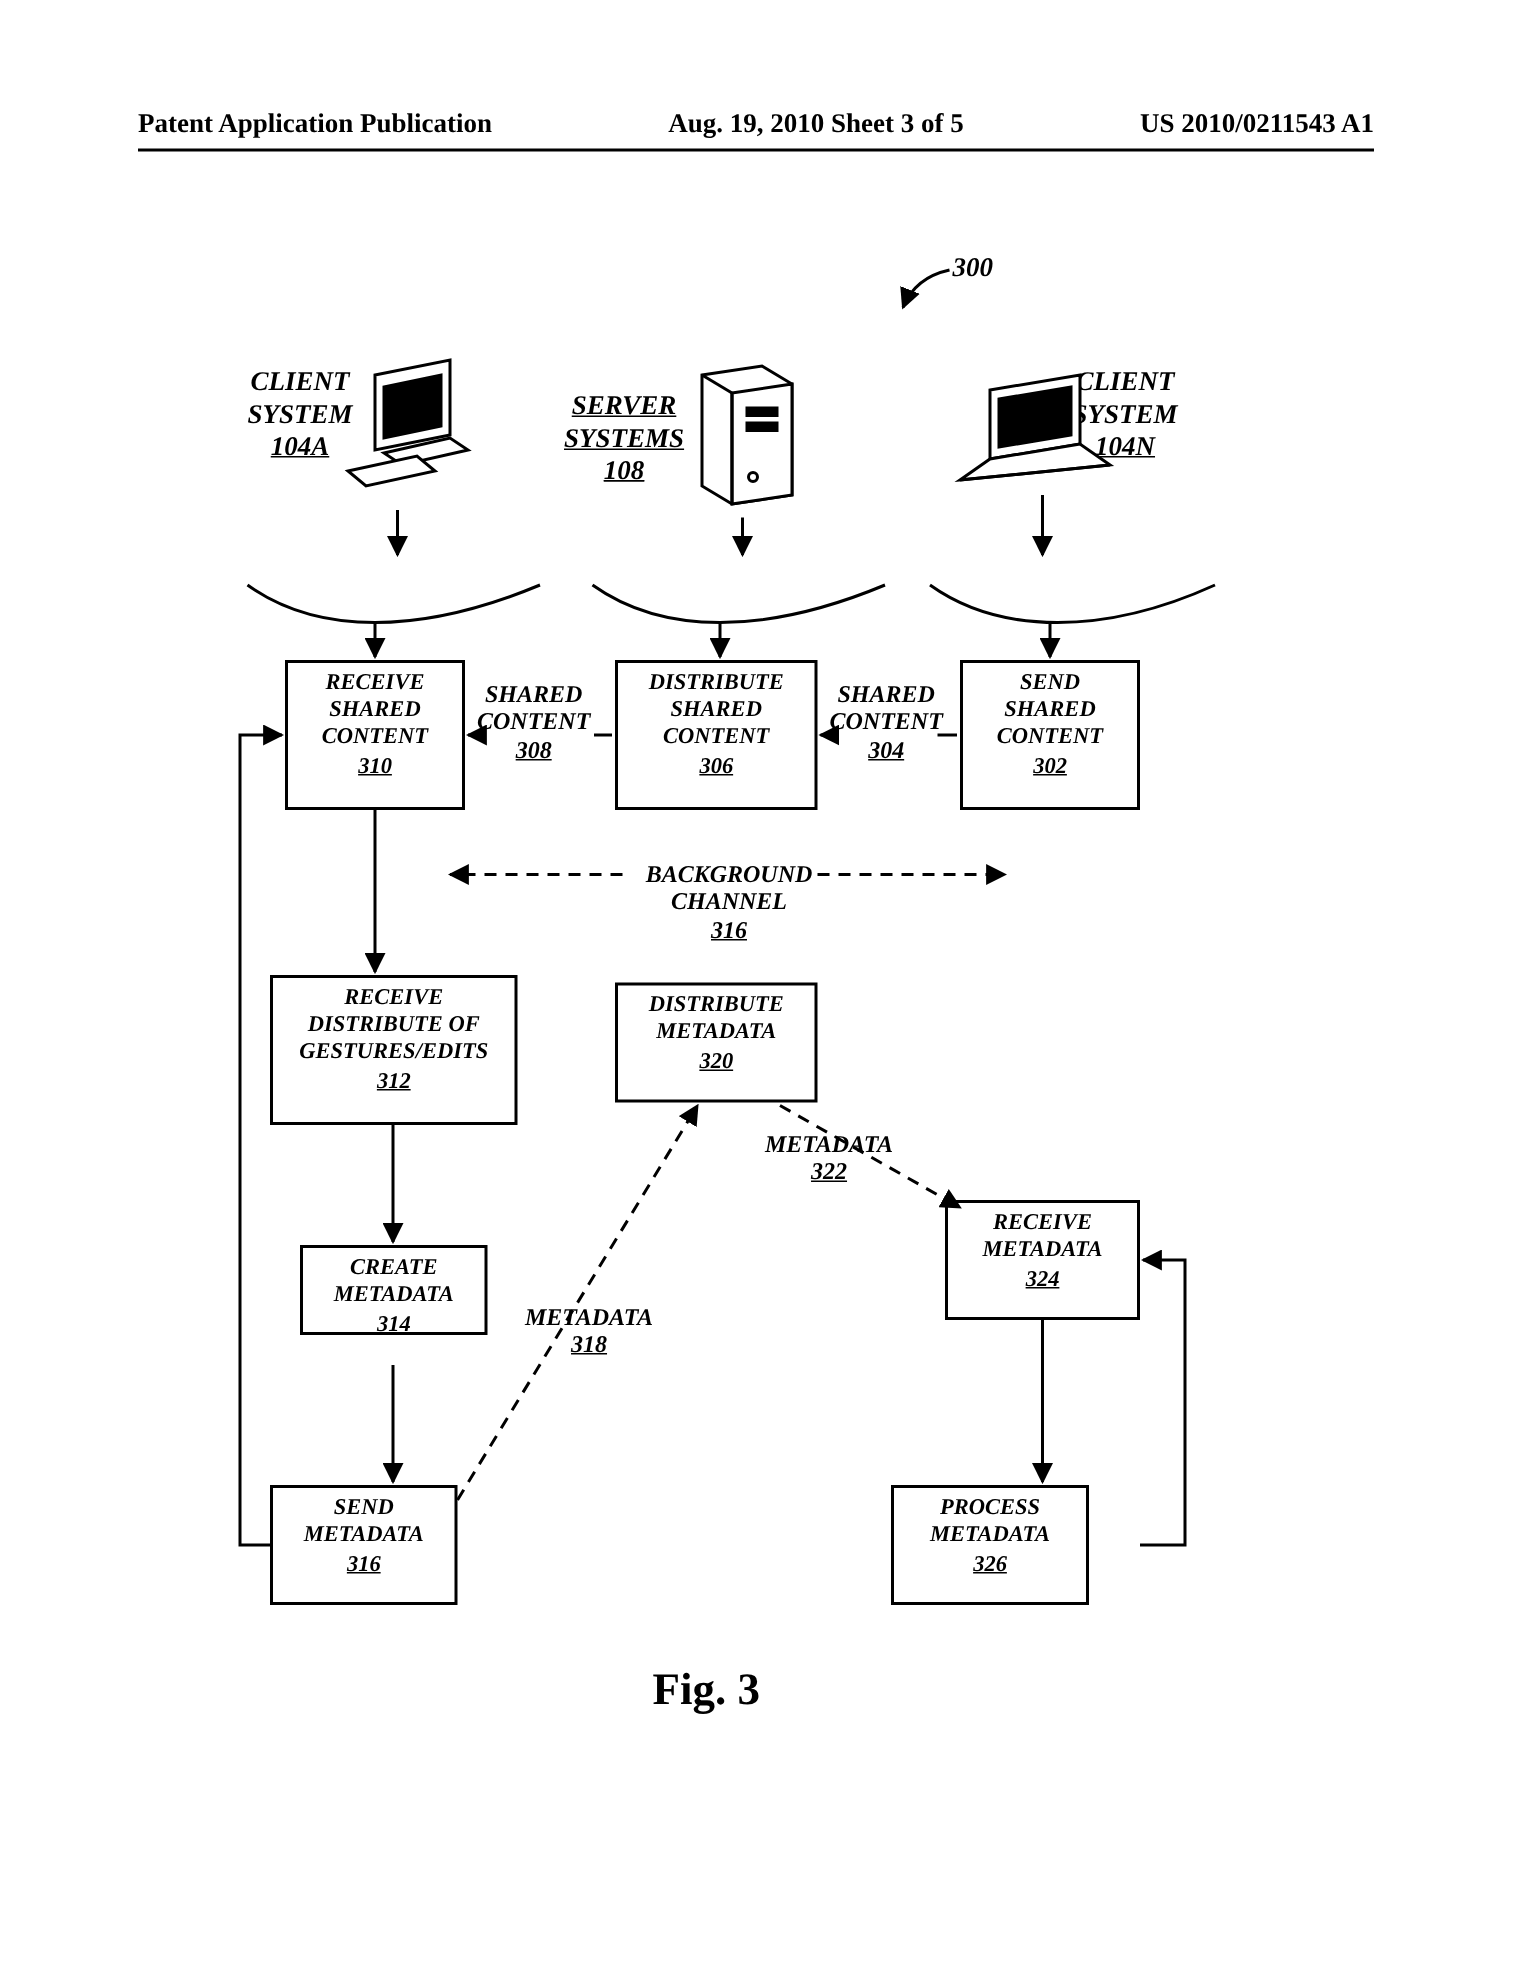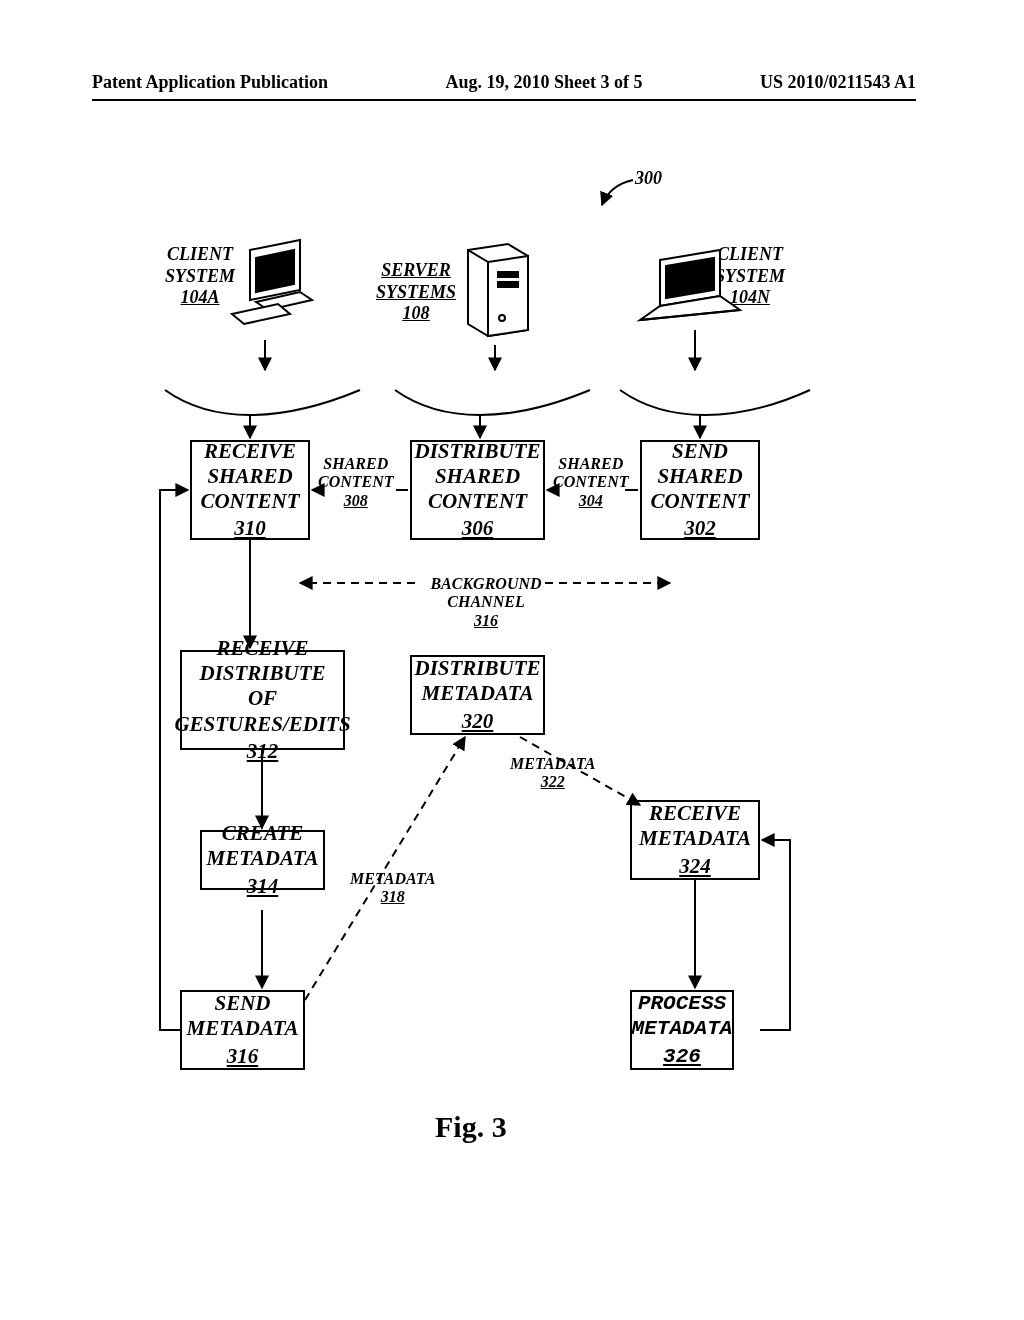--- a/index.html
+++ b/index.html
@@ -30,24 +30,23 @@
     text-align: center;
     line-height: 1.2;
   }
   .ul { text-decoration: underline; }
   .box {
     position: absolute;
     border: 2px solid #000;
     display: flex;
     flex-direction: column;
     align-items: center;
-    justify-content: center;
     font-style: italic;
     font-weight: bold;
-    font-size: 21px;
+    font-size: 15px;
     line-height: 1.2;
     text-align: center;
     background: #fff;
     padding: 4px;
   }
   .box .ref { text-decoration: underline; margin-top: 2px; }
   .flow-label {
     position: absolute;
     font-style: italic;
     font-weight: bold;
@@ -164,21 +163,21 @@
   <span>METADATA</span><br>
   <span class="ul">318</span>
 </div>
 
 <div class="box" style="left:180px; top:990px; width:125px; height:80px;">
   <span>SEND</span>
   <span>METADATA</span>
   <span class="ref">316</span>
 </div>
 
-<div class="box" style="left:630px; top:990px; width:104px; height:80px;font-family:Liberation Mono, monospace;">
+<div class="box" style="left:594px; top:990px; width:132px; height:80px;">
   <span>PROCESS</span>
   <span>METADATA</span>
   <span class="ref">326</span>
 </div>
 
 <div class="figlabel" style="left:435px; top:1110px;">Fig. 3</div>
 
 <svg class="overlay" viewBox="0 0 1024 1320">
   <defs>
     <marker id="arrow" viewBox="0 0 10 10" refX="9" refY="5" markerWidth="7" markerHeight="7" orient="auto-start-reverse">

